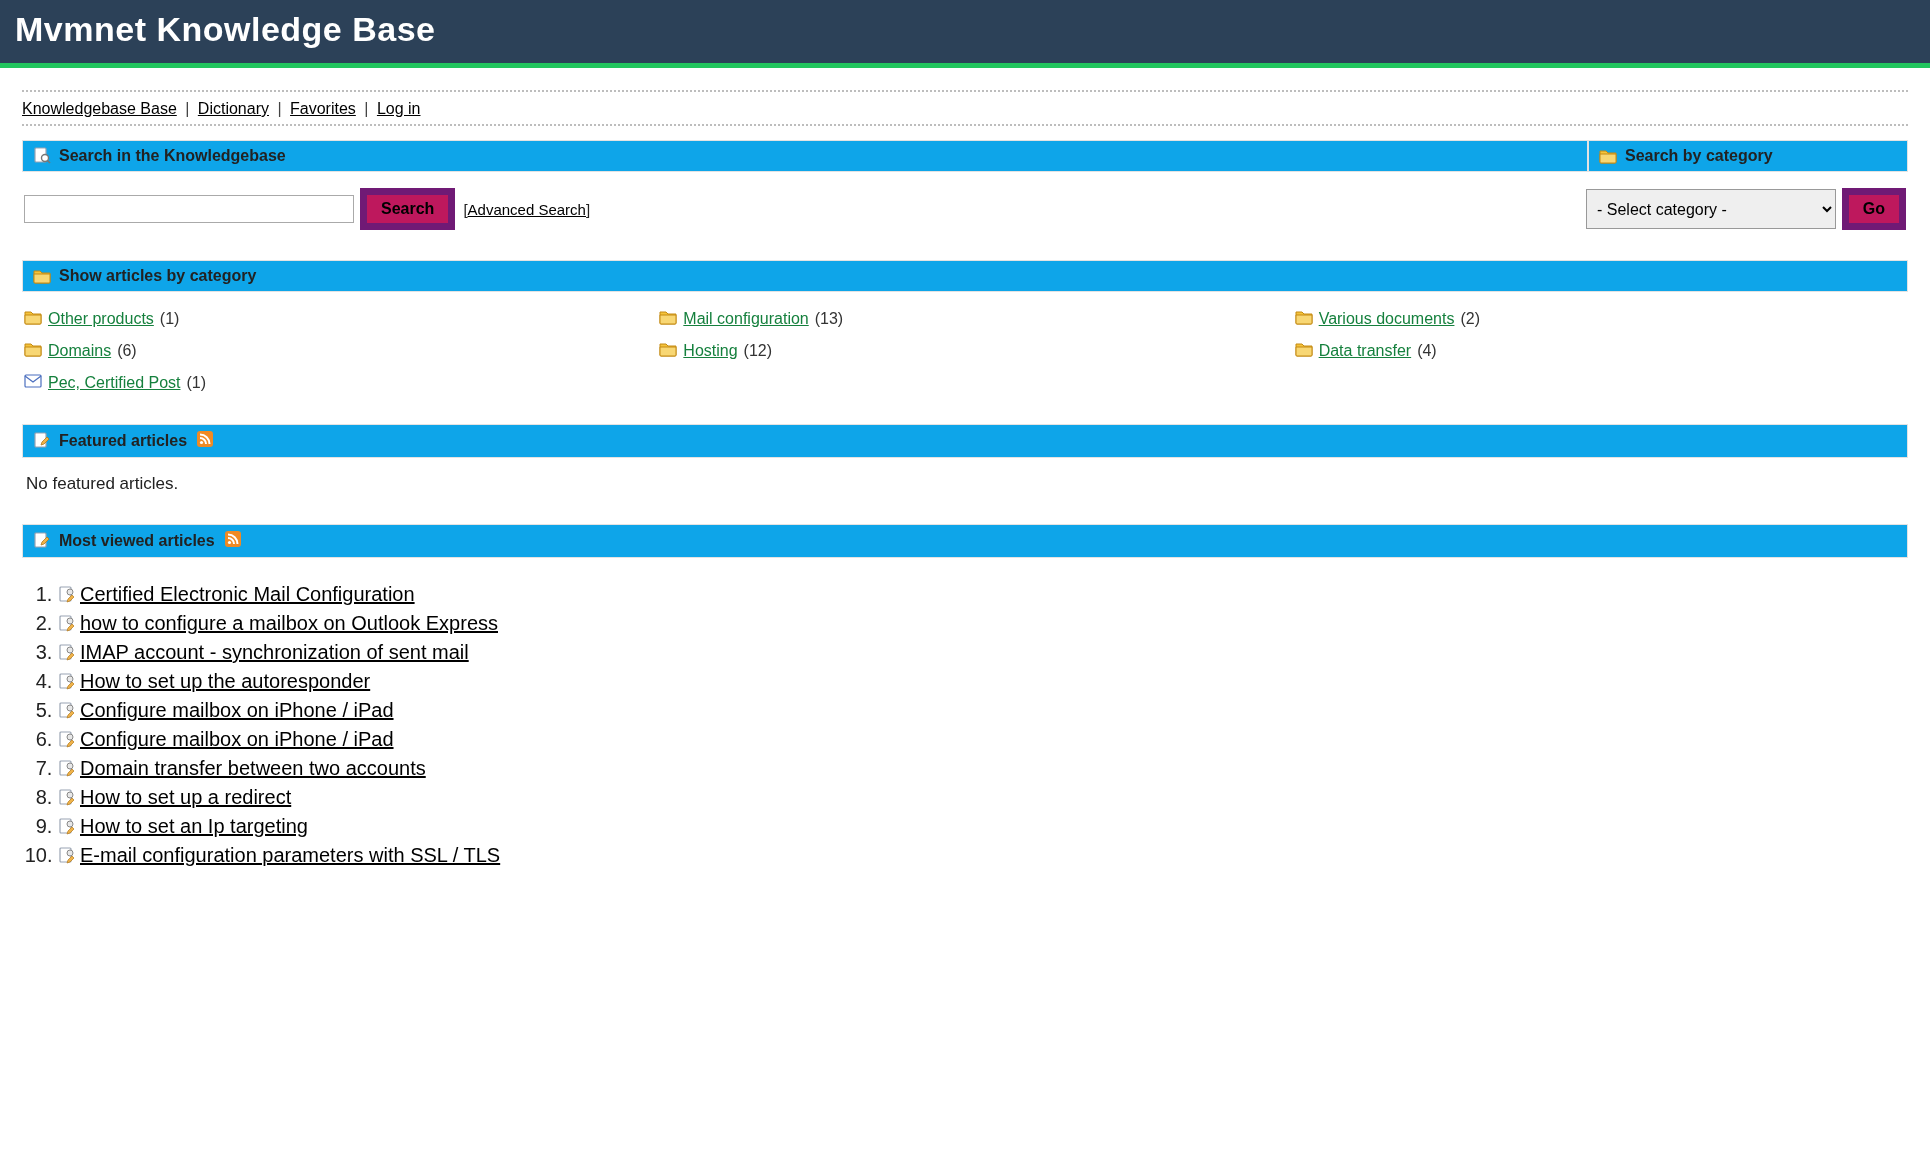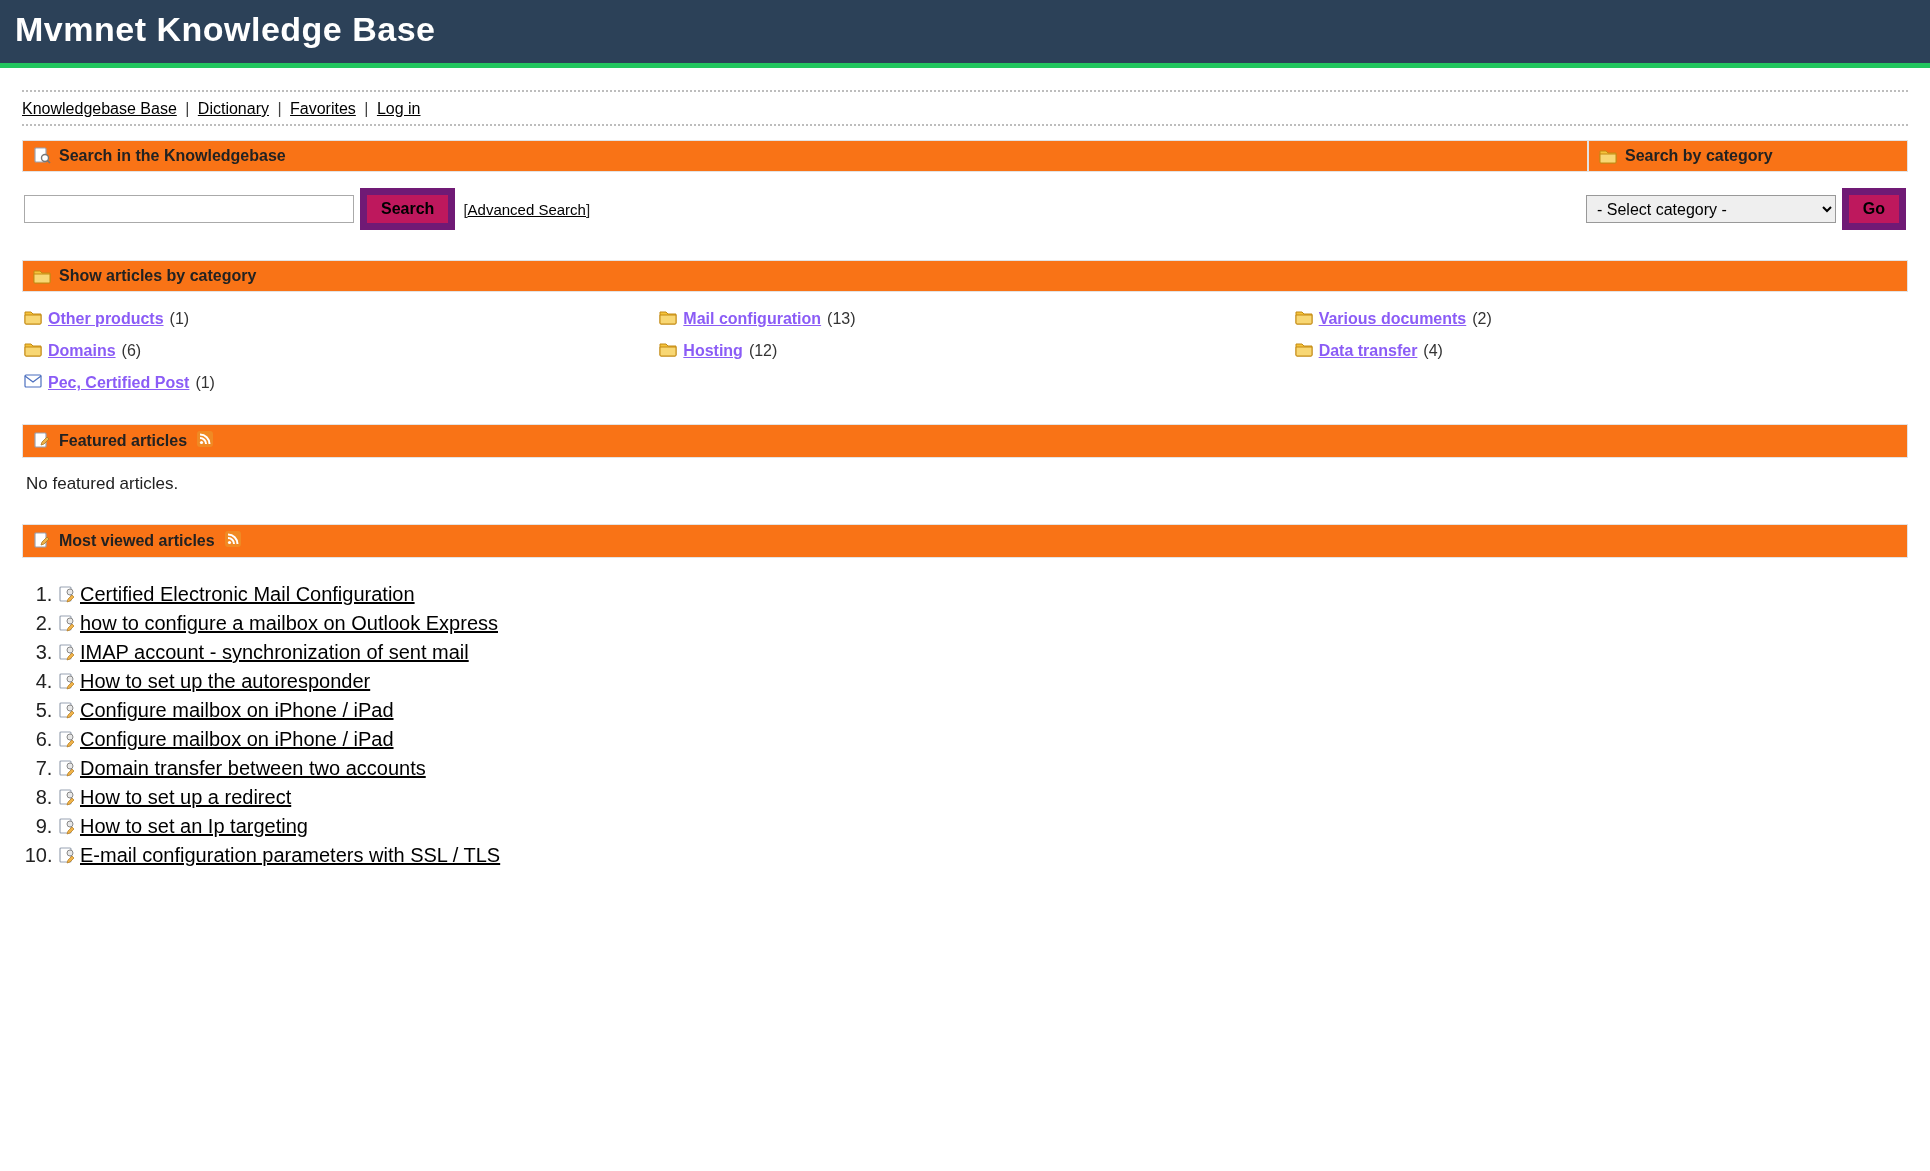--- a/index.html
+++ b/index.html
@@ -5,37 +5,37 @@
   html,body{margin:0;padding:0;font-family:Arial,Helvetica,sans-serif;font-size:16px;color:#222;background:#fff;}
   .header{background:#2c4158;color:#fff;padding:10px 15px 14px;border-bottom:5px solid #22c55e;}
   .header h1{margin:0;font-size:34px;font-weight:700;letter-spacing:.5px;}
   .body{padding:0 0 40px;}
   .breadcrumb-wrap{margin:22px 22px 0;}
   .dash{border-top:2px dotted #bdbdbd;margin:0;}
   .breadcrumb{padding:8px 0 6px;}
   .breadcrumb a{color:#000;text-decoration:underline;}
   .sep{color:#444;margin:0 4px;}
   .panel{margin:14px 22px 0;}
-  .panel-head{background:#f97316;border:1px solid #e3e3e3;padding:6px 10px;display:flex;align-items:center;}
+  .panel-head{background:#0ea5e9;border:1px solid #e3e3e3;padding:6px 10px;display:flex;align-items:center;}
   .panel-head .icon{margin-right:8px;display:inline-flex;align-items:center;}
   .panel-head .title{font-weight:700;}
   .panel-body{padding:16px 2px;}
   .two-col{display:flex;}
   .col-main{flex:1;}
   .col-side{width:320px;}
   .search-row{display:flex;align-items:center;gap:6px;}
   .search-input{width:320px;height:26px;border:1px solid #aaa;padding:0 4px;font-size:15px;}
   .btn{background:#be185d;border:7px solid #701a75;padding:5px 14px;font-size:16px;cursor:pointer;font-weight:bold;}
   .adv{font-size:15px;margin-left:2px;}
   .adv a{color:#000;text-decoration:underline;}
-  .select{height:28px;border:1px solid #999;background:#efefef;font-size:16px;padding:0 6px;width:260px;}
+  .select{height:40px;border:1px solid #999;background:#efefef;font-size:16px;padding:0 6px;width:260px;}
   .cat-grid{display:grid;grid-template-columns:1fr 1fr 1fr;column-gap:24px;row-gap:10px;}
   .cat-item{display:flex;align-items:center;}
   .cat-item .icon{margin-right:6px;}
-  .cat-item a{color:#8b5cf6;font-weight:700;text-decoration:underline;text-align:right;}
+  .cat-item a{color:#15803d;font-weight:400;text-decoration:underline;text-align:right;}
   .cat-item .count{margin-left:6px;color:#333;}
   .rss{margin-left:10px;display:inline-flex;}
   .featured-empty{padding:0 2px;font-size:17px;}
   ol.mv{margin:6px 0 0 34px;padding:0;}
   ol.mv li{padding:3px 0;font-size:20px;}
   ol.mv li a{color:#000;text-decoration:underline;}
   .mini-icon{display:inline-flex;margin-right:4px;vertical-align:-3px;}
 </style>
 </head>
 <body>

